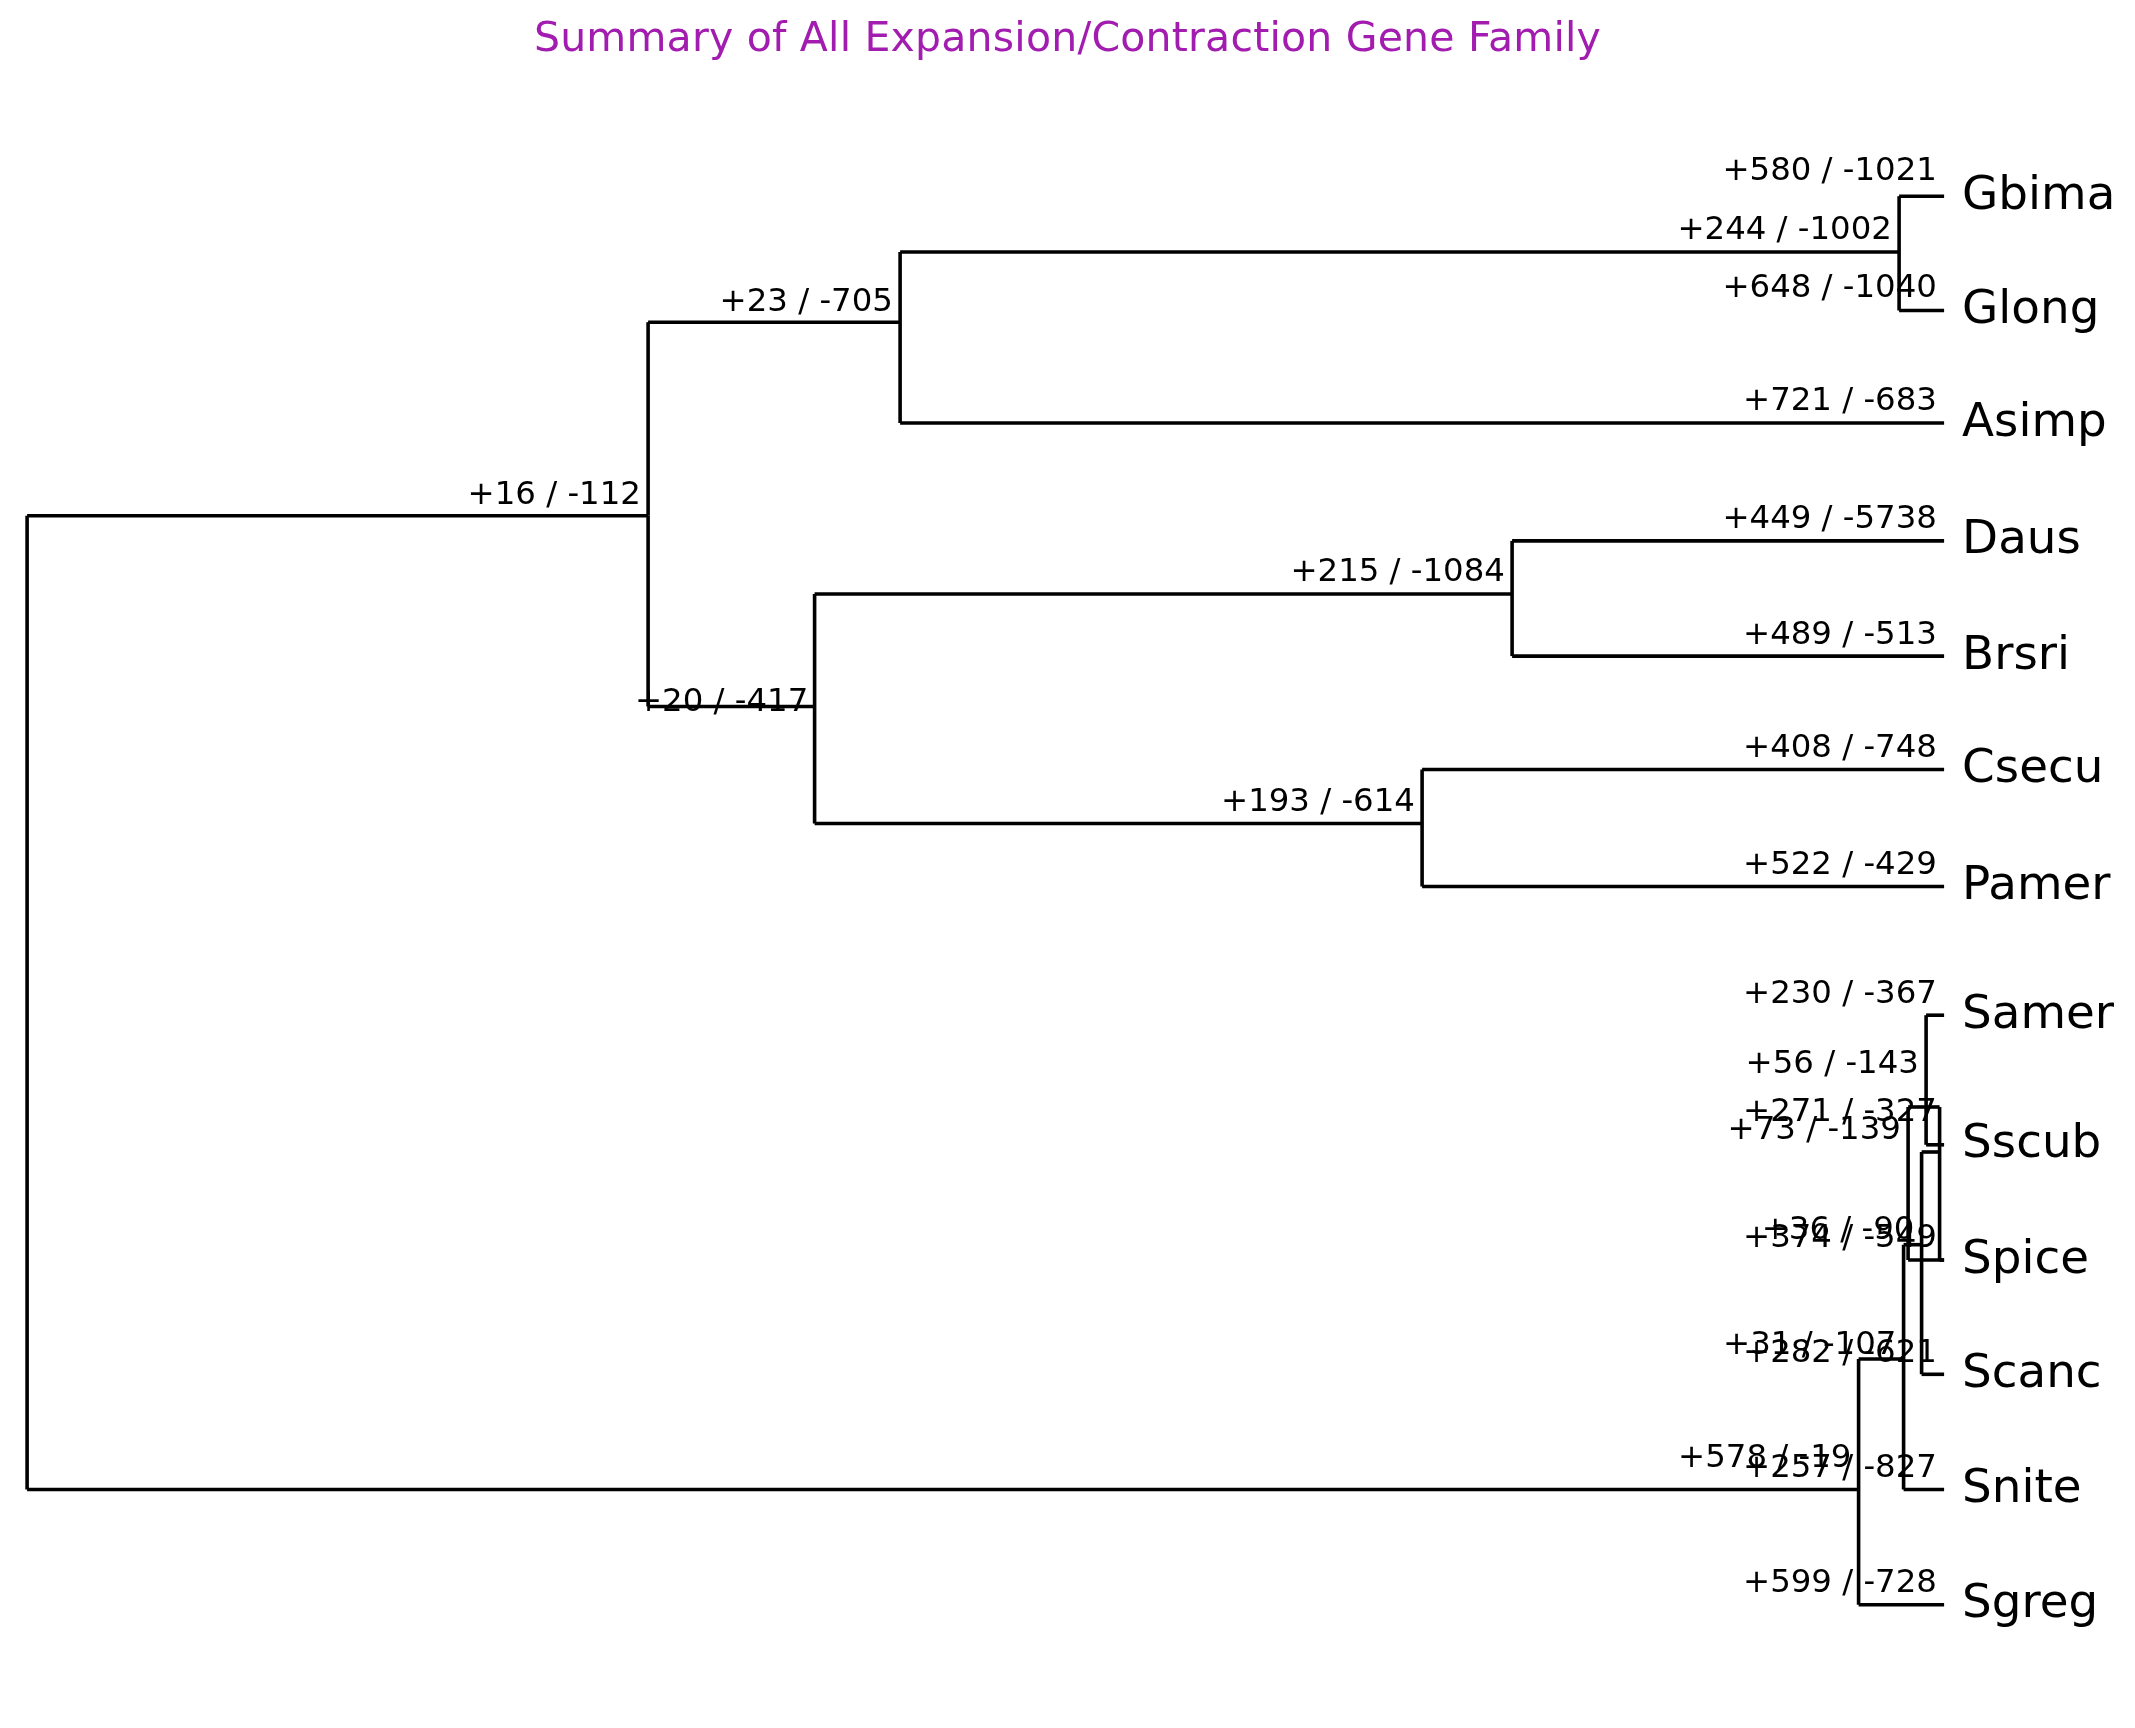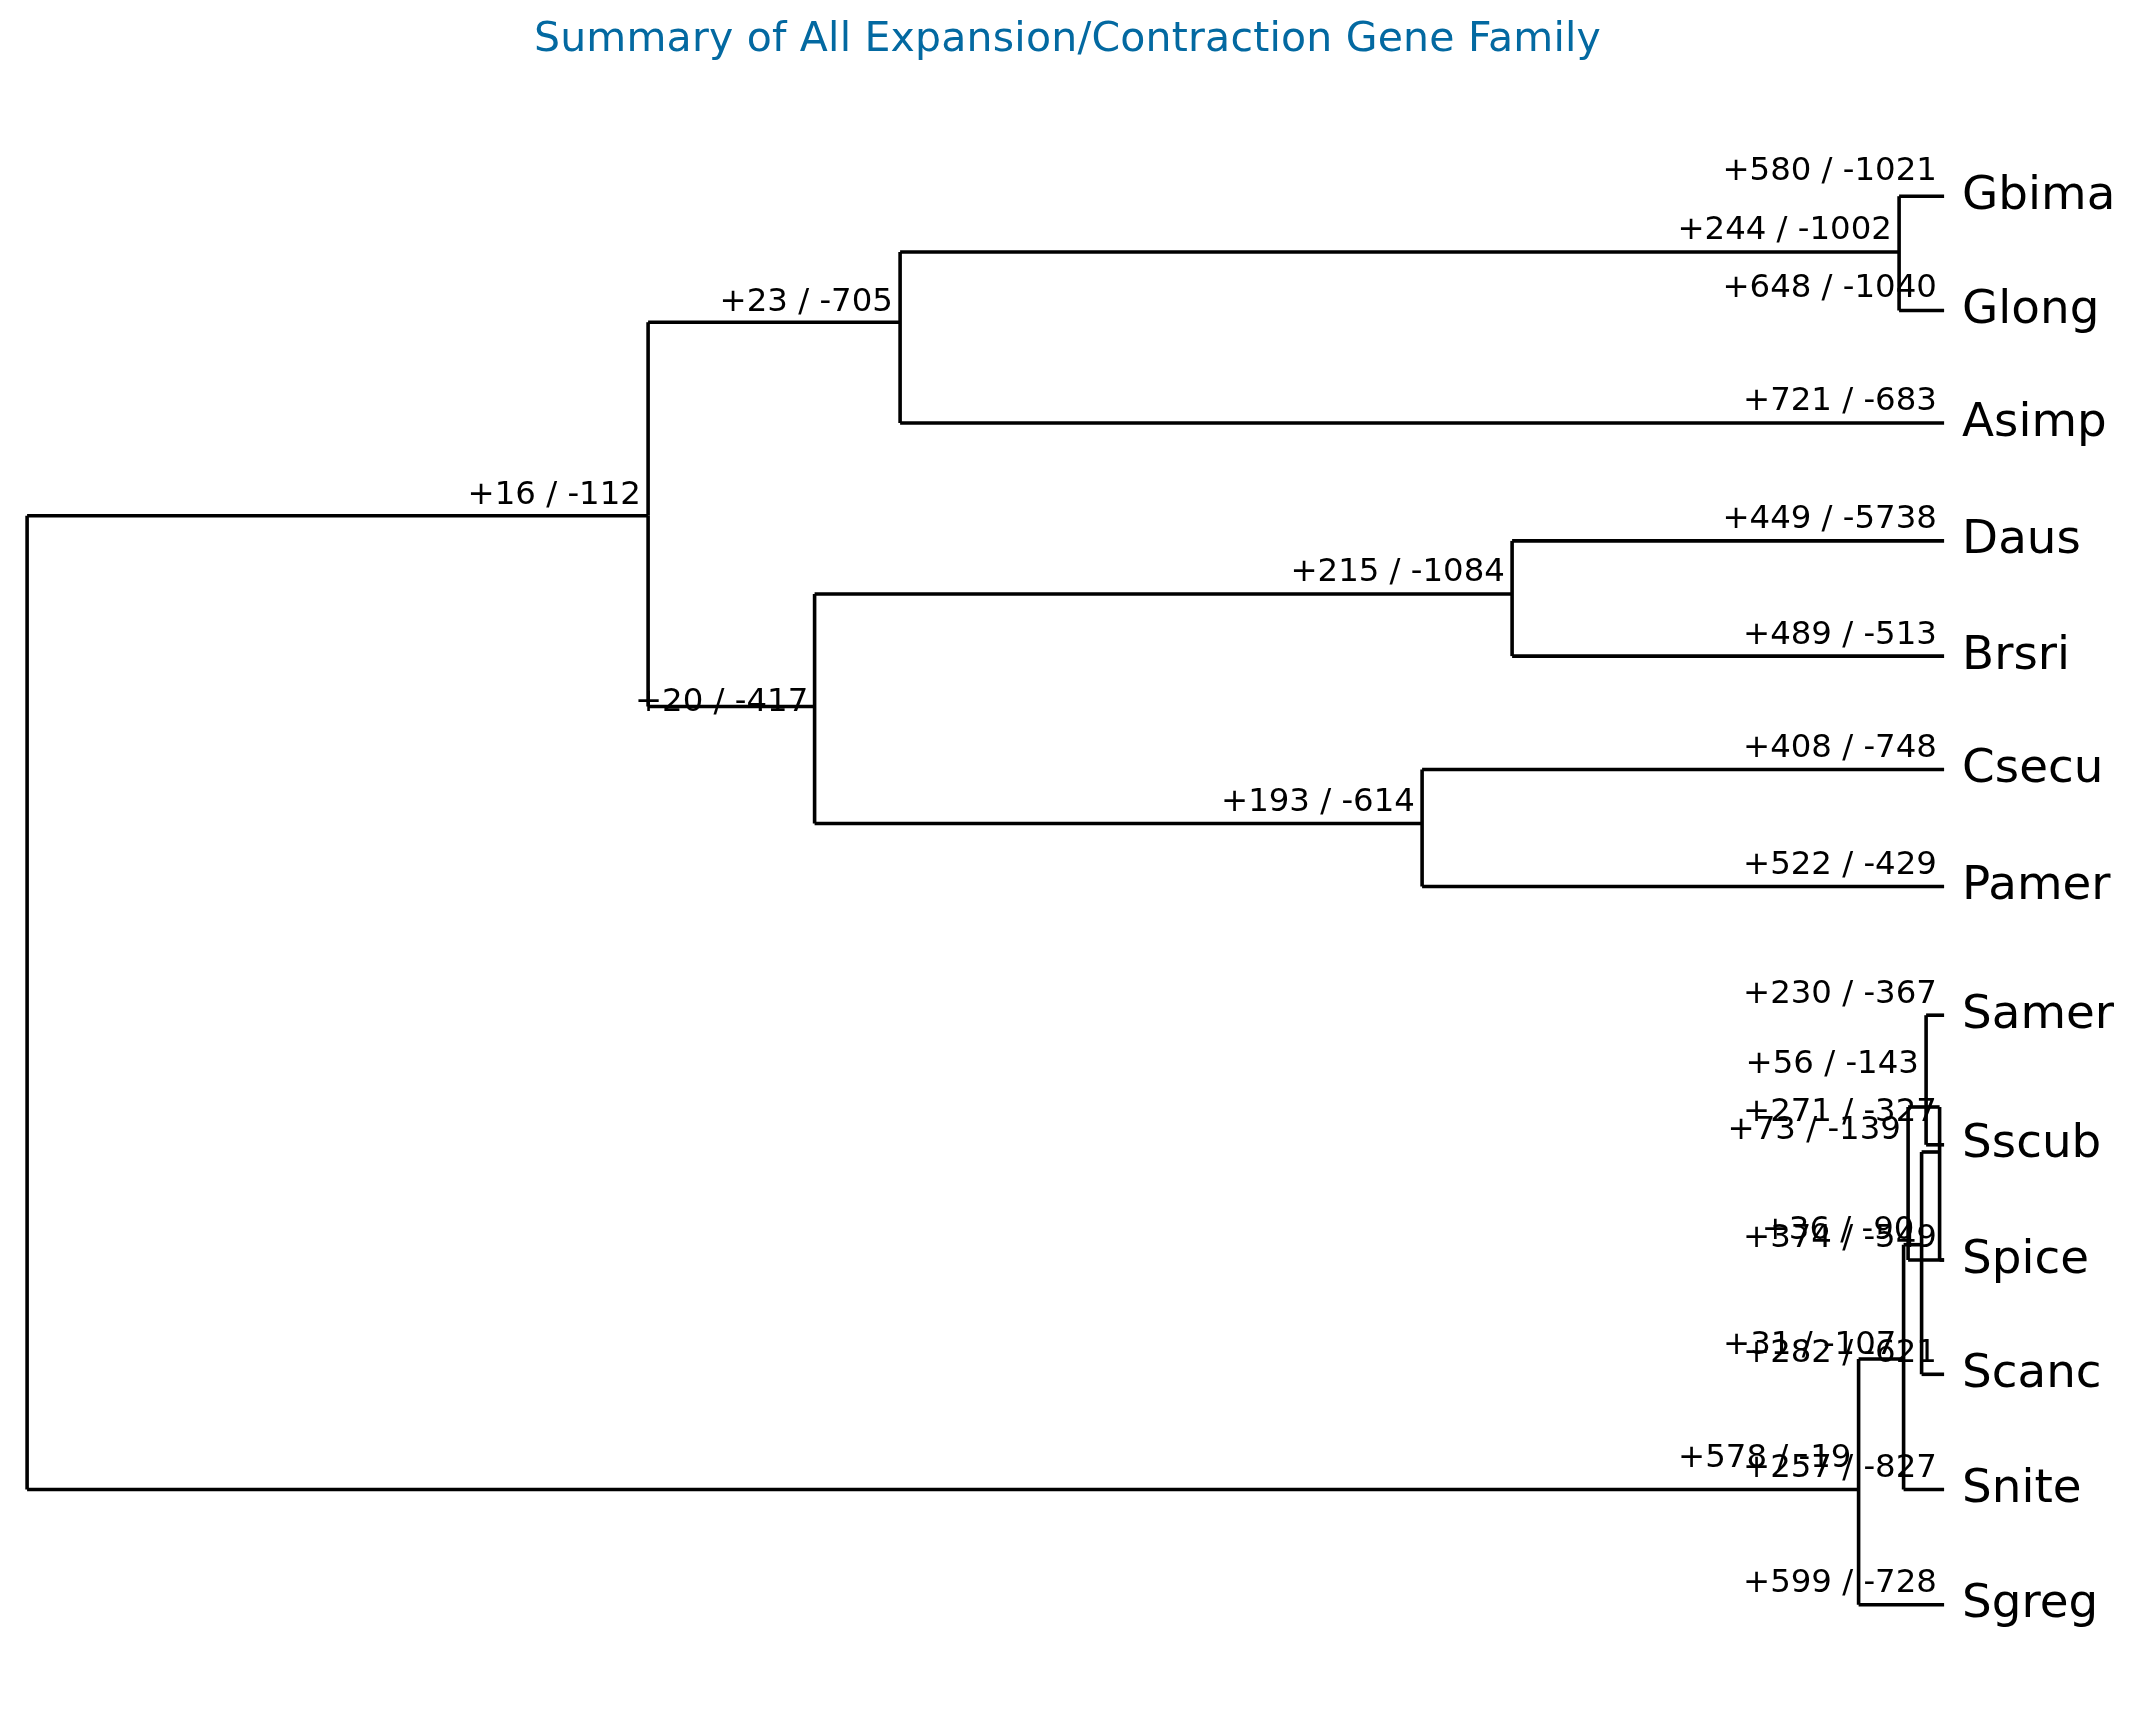--- a/index.html
+++ b/index.html
@@ -15,21 +15,21 @@
     font-family: "DejaVu Sans", sans-serif;
     overflow: hidden;
   }
   #chart-title {
     position: absolute;
     left: 0;
     top: 12.6px;
     width: 2135px;
     text-align: center;
     font-size: 41px;
-    color: #0369a1;
+    color: #a21caf;
     letter-spacing: 0.2px;
     white-space: nowrap;
   }
   svg#tree-svg {
     position: absolute;
     left: 0;
     top: 0;
     width: 2135px;
     height: 1728px;
   }

